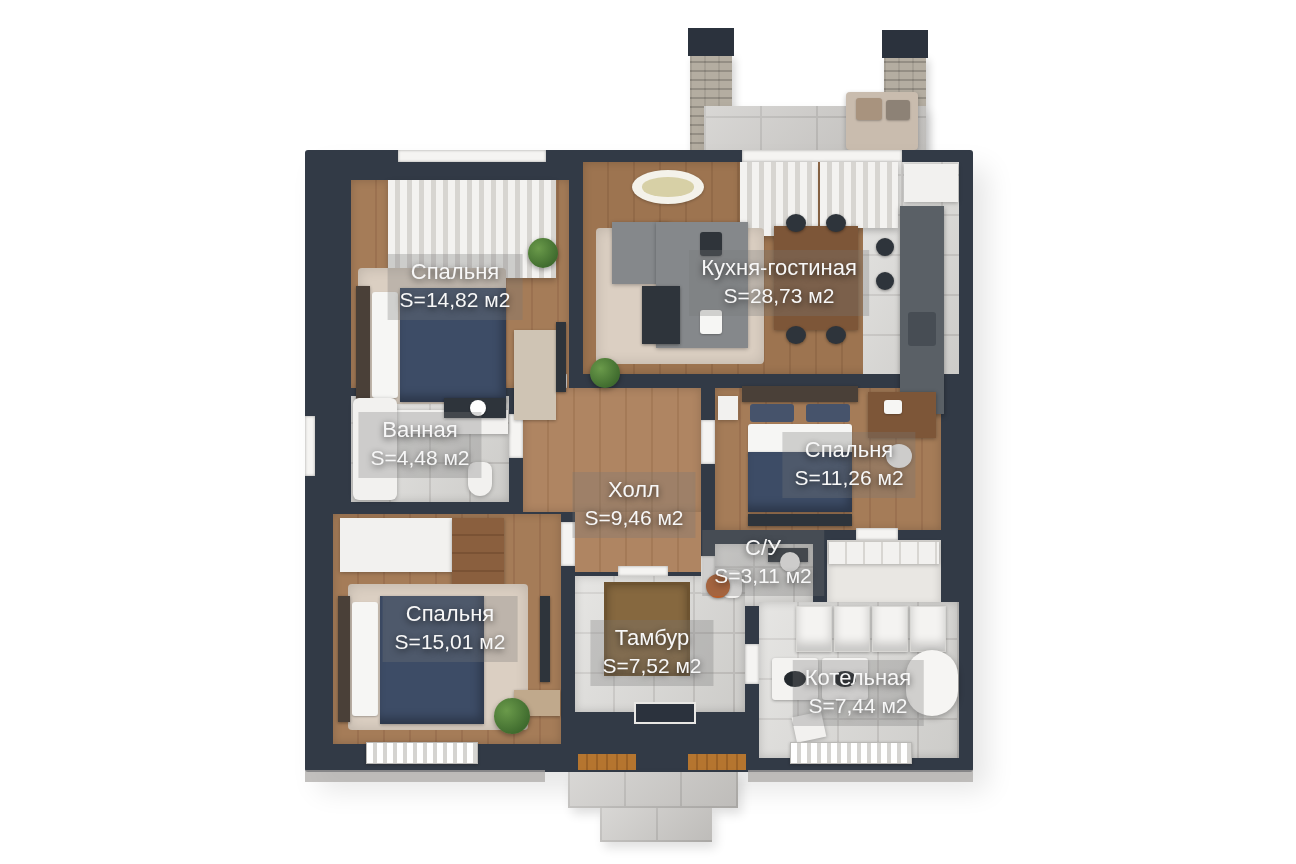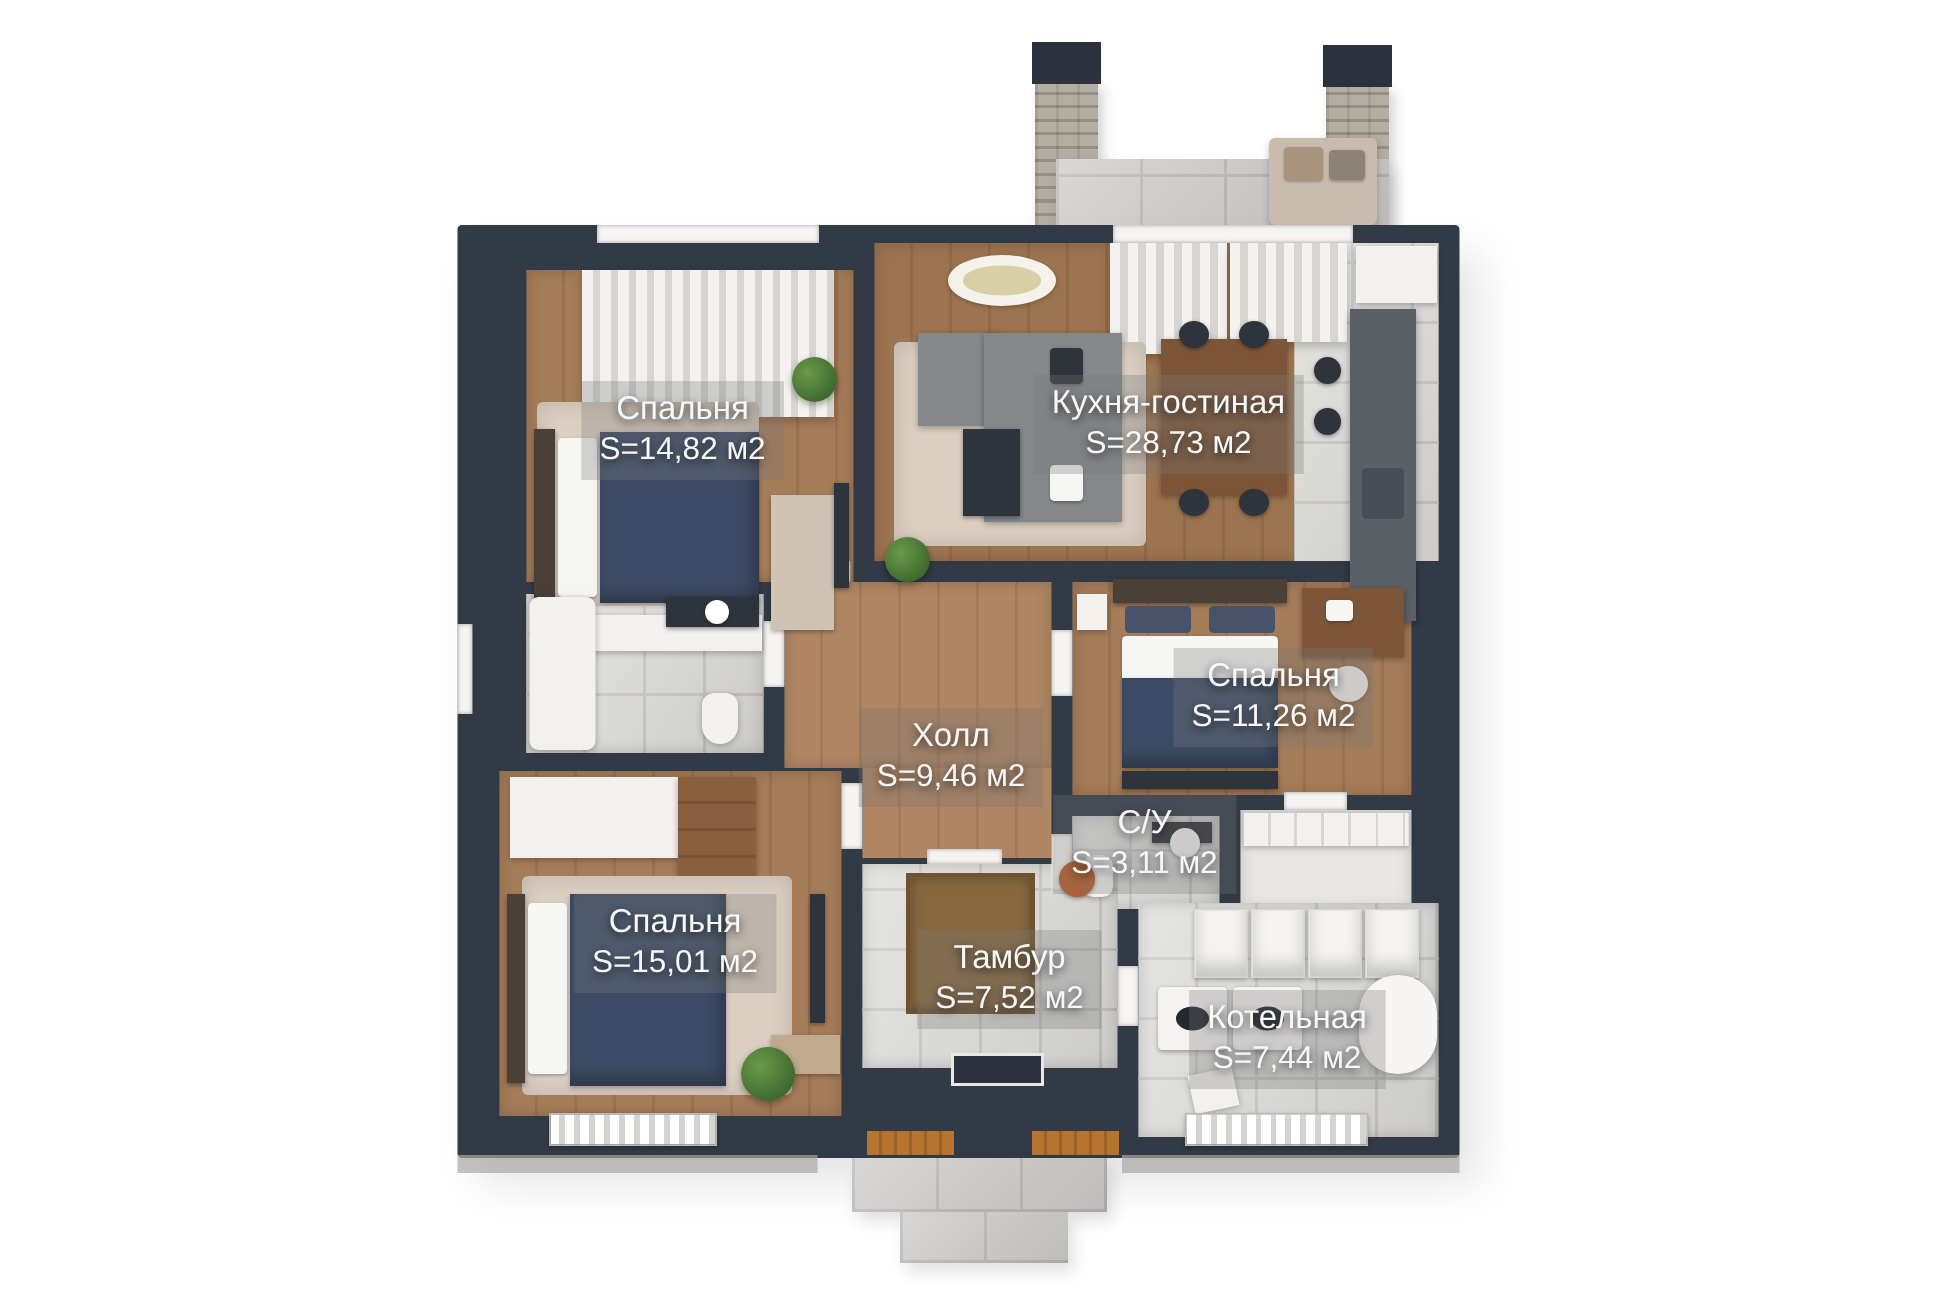--- a/index.html
+++ b/index.html
@@ -223,37 +223,41 @@
   <div class="abs" style="left:748px;top:770px;width:225px;height:12px;background:#a9a7a4;opacity:.7;"></div>
 
   <div class="room-label" style="left:455px;top:254px;">
     <div class="rname">Спальня</div>
       <div class="rarea">S=14,82 м2</div>
   </div>
   <div class="room-label" style="left:779px;top:250px;">
     <div class="rname">Кухня-гостиная</div>
       <div class="rarea">S=28,73 м2</div>
   </div>
+  <div class="room-label" style="left:420px;top:412px;">
+    <div class="rname">Ванная</div>
+      <div class="rarea">S=4,48 м2</div>
+  </div>
   <div class="room-label" style="left:634px;top:472px;">
     <div class="rname">Холл</div>
       <div class="rarea">S=9,46 м2</div>
   </div>
   <div class="room-label" style="left:849px;top:432px;">
     <div class="rname">Спальня</div>
       <div class="rarea">S=11,26 м2</div>
   </div>
   <div class="room-label" style="left:763px;top:530px;">
     <div class="rname">С/У</div>
       <div class="rarea">S=3,11 м2</div>
   </div>
   <div class="room-label" style="left:450px;top:596px;">
     <div class="rname">Спальня</div>
       <div class="rarea">S=15,01 м2</div>
   </div>
-  <div class="room-label" style="left:673px;top:620px;text-align:center;">
+  <div class="room-label" style="left:652px;top:620px;text-align:center;">
     <div class="rname">Тамбур</div>
       <div class="rarea">S=7,52 м2</div>
   </div>
   <div class="room-label" style="left:858px;top:660px;">
     <div class="rname">Котельная</div>
       <div class="rarea">S=7,44 м2</div>
   </div>
 
 </div>
 

